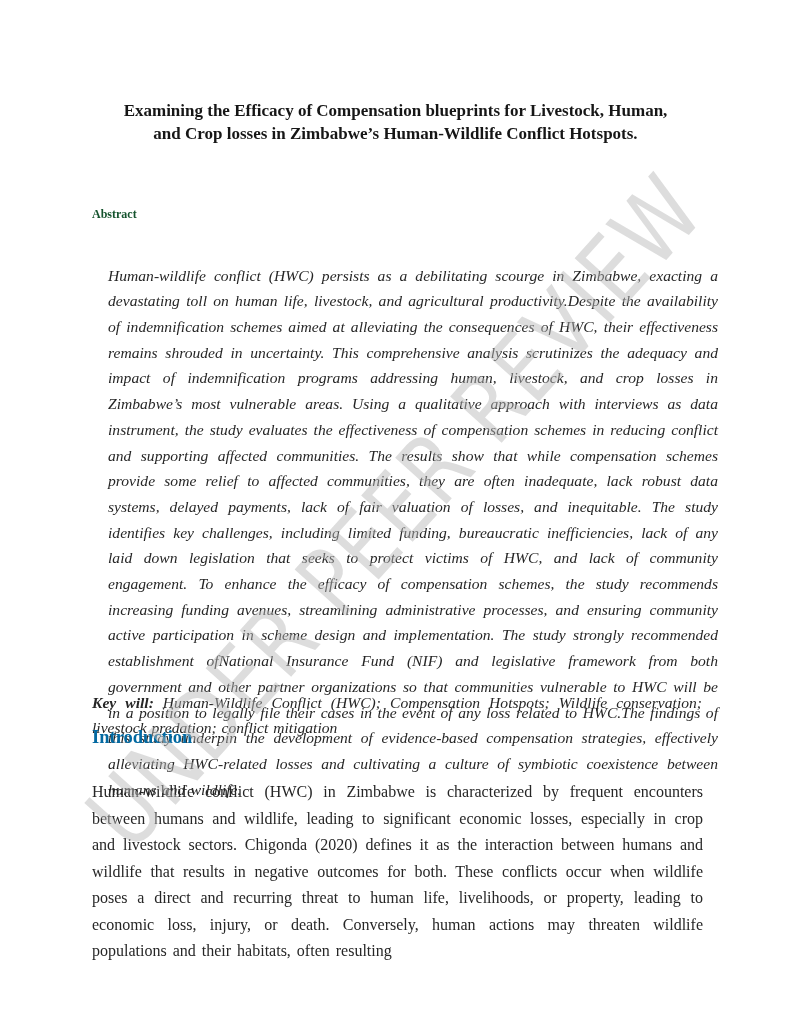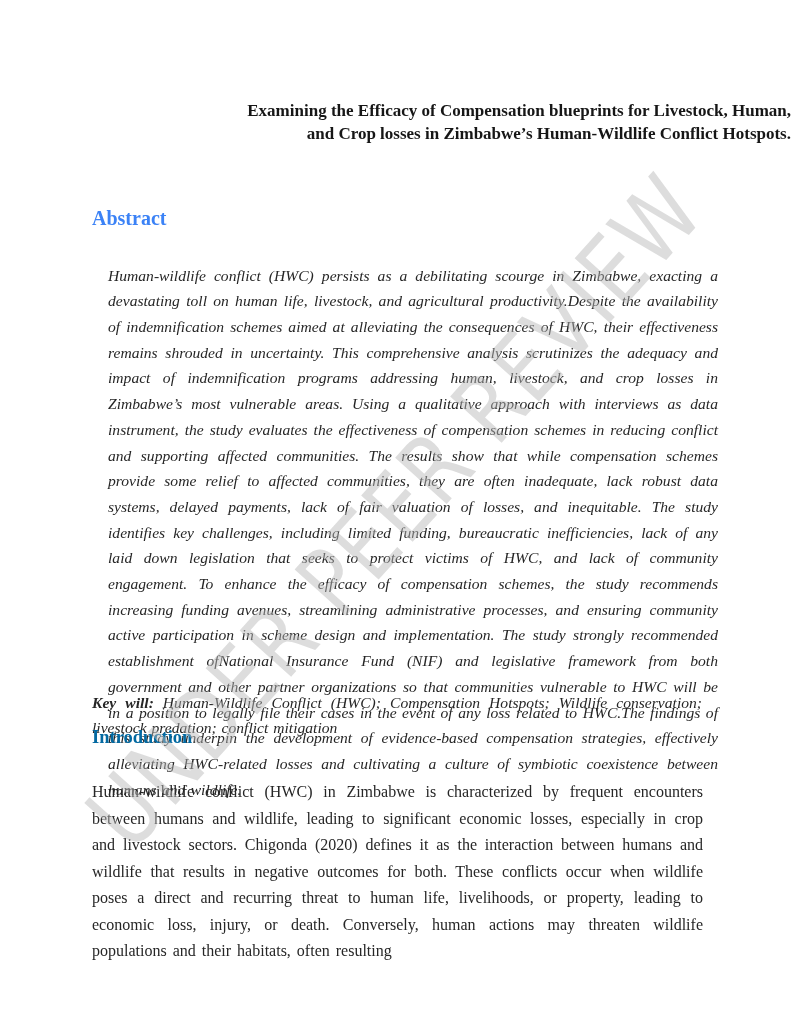--- a/index.html
+++ b/index.html
@@ -32,34 +32,34 @@
     color: #b9b9b9;
     opacity: 0.48;
     z-index: 2;
     pointer-events: none;
   }
   .paper-title {
     position: absolute;
     top: 88px;
     left: 0;
     width: 791px;
-    text-align: right;
+    text-align: center;
     font-weight: bold;
     font-size: 17px;
     line-height: 23px;
     color: #161616;
     z-index: 1;
   }
   .abstract-heading {
     position: absolute;
     top: 207px;
     left: 92px;
     font-weight: bold;
-    font-size: 20px;
-    color: #3b82f6;
+    font-size: 12px;
+    color: #14532d;
     z-index: 1;
   }
   .abstract-paragraph {
     position: absolute;
     top: 247px;
     left: 108px;
     width: 610px;
     font-style: italic;
     font-size: 15.6px;
     line-height: 25.7px;

